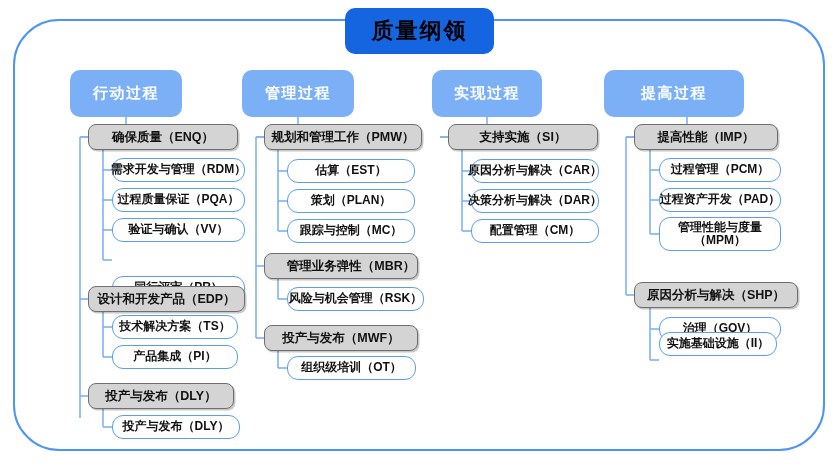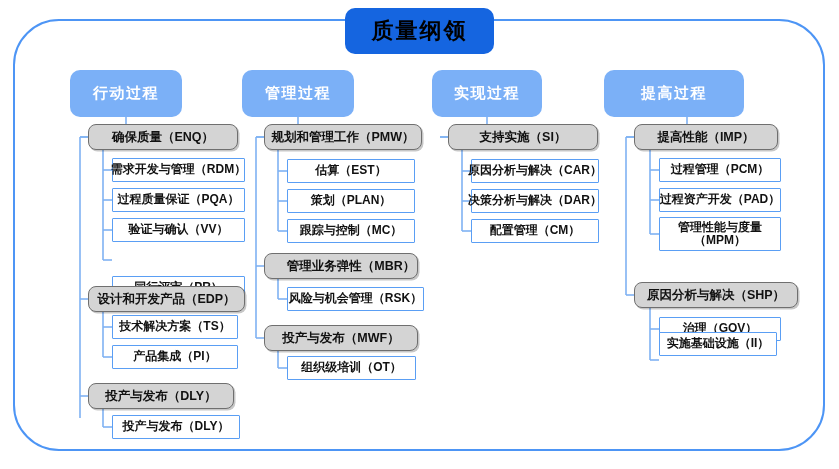--- a/index.html
+++ b/index.html
@@ -67,21 +67,21 @@
     z-index:4;
     white-space:nowrap;
   }
 
   
   .leaf{
     position:absolute;
     height:24px;
     background:#ffffff;
     border:1.4px solid #5a9ef4;
-    border-radius:1px;
+    border-radius:11px;
     box-sizing:border-box;
     display:flex;align-items:center;justify-content:center;
     text-align:center;
     color:#111111;
     font-size:12px;font-weight:700;
     line-height:1.12;
     z-index:4;
     white-space:nowrap;
   }
   .leaf.two-line{height:34px;white-space:normal;}

